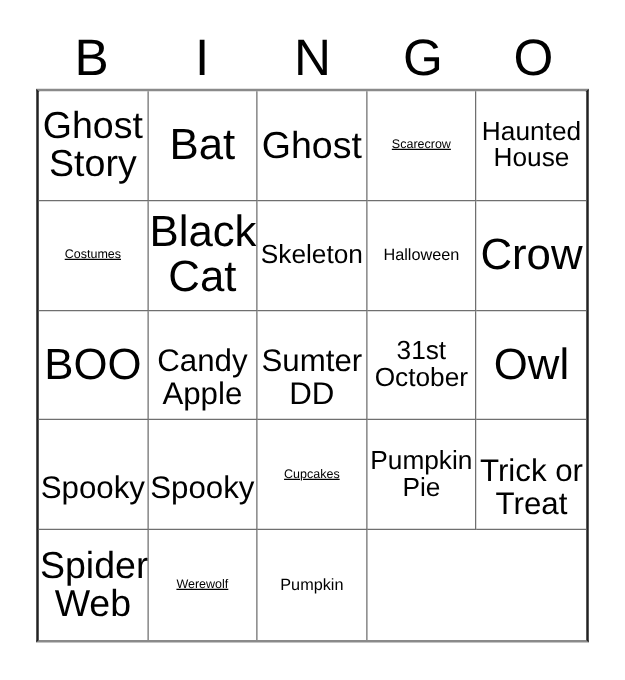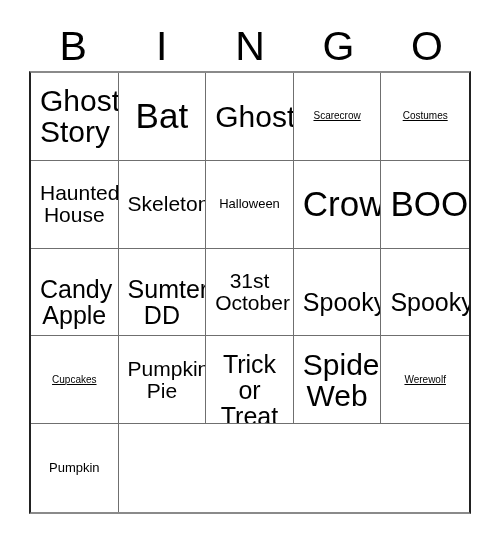--- a/index.html
+++ b/index.html
@@ -61,21 +61,21 @@
     background: #ffffff;
   }
   .cell {
     border-right: 1px solid #6f6f6f;
     border-bottom: 1px solid #6f6f6f;
     box-sizing: border-box;
     display: flex;
     align-items: center;
     justify-content: center;
     text-align: center;
-    padding: 0 9px;
+    padding: 0 1px;
     overflow: hidden;
     line-height: 1.04;
   }
   .cell:nth-child(5n) { border-right: none; }
   .cell:nth-child(n+21) { border-bottom: none; }
 
   .cell-text {
     display: block;
     width: 100%;
     white-space: pre-line;
@@ -110,25 +110,29 @@
       <div class="cell">
         <span class="cell-text fs-xl">Bat</span>
       </div>
       <div class="cell">
         <span class="cell-text fs-lg">Ghost</span>
       </div>
       <div class="cell">
         <span class="cell-text fs-xxs">Scarecrow</span>
       </div>
       <div class="cell">
+        <span class="cell-text fs-sm">Haunted
+House</span>
+      </div>
+      <div class="cell">
         <span class="cell-text fs-xxs">Costumes</span>
       </div>
       <div class="cell">
-        <span class="cell-text fs-sm">Haunted
-House</span>
+        <span class="cell-text fs-xl">Black
+Cat</span>
       </div>
       <div class="cell">
         <span class="cell-text fs-sm">Skeleton</span>
       </div>
       <div class="cell">
         <span class="cell-text fs-xs">Halloween</span>
       </div>
       <div class="cell">
         <span class="cell-text fs-xl">Crow</span>
       </div>
@@ -139,20 +143,23 @@
         <span class="cell-text fs-md">Candy
 Apple</span>
       </div>
       <div class="cell">
         <span class="cell-text fs-md">Sumter
 DD</span>
       </div>
       <div class="cell">
         <span class="cell-text fs-sm">31st
 October</span>
+      </div>
+      <div class="cell">
+        <span class="cell-text fs-xl">Owl</span>
       </div>
       <div class="cell">
         <span class="cell-text fs-md">Spooky</span>
       </div>
       <div class="cell">
         <span class="cell-text fs-md">Spooky</span>
       </div>
       <div class="cell">
         <span class="cell-text fs-xxs">Cupcakes</span>
       </div>

